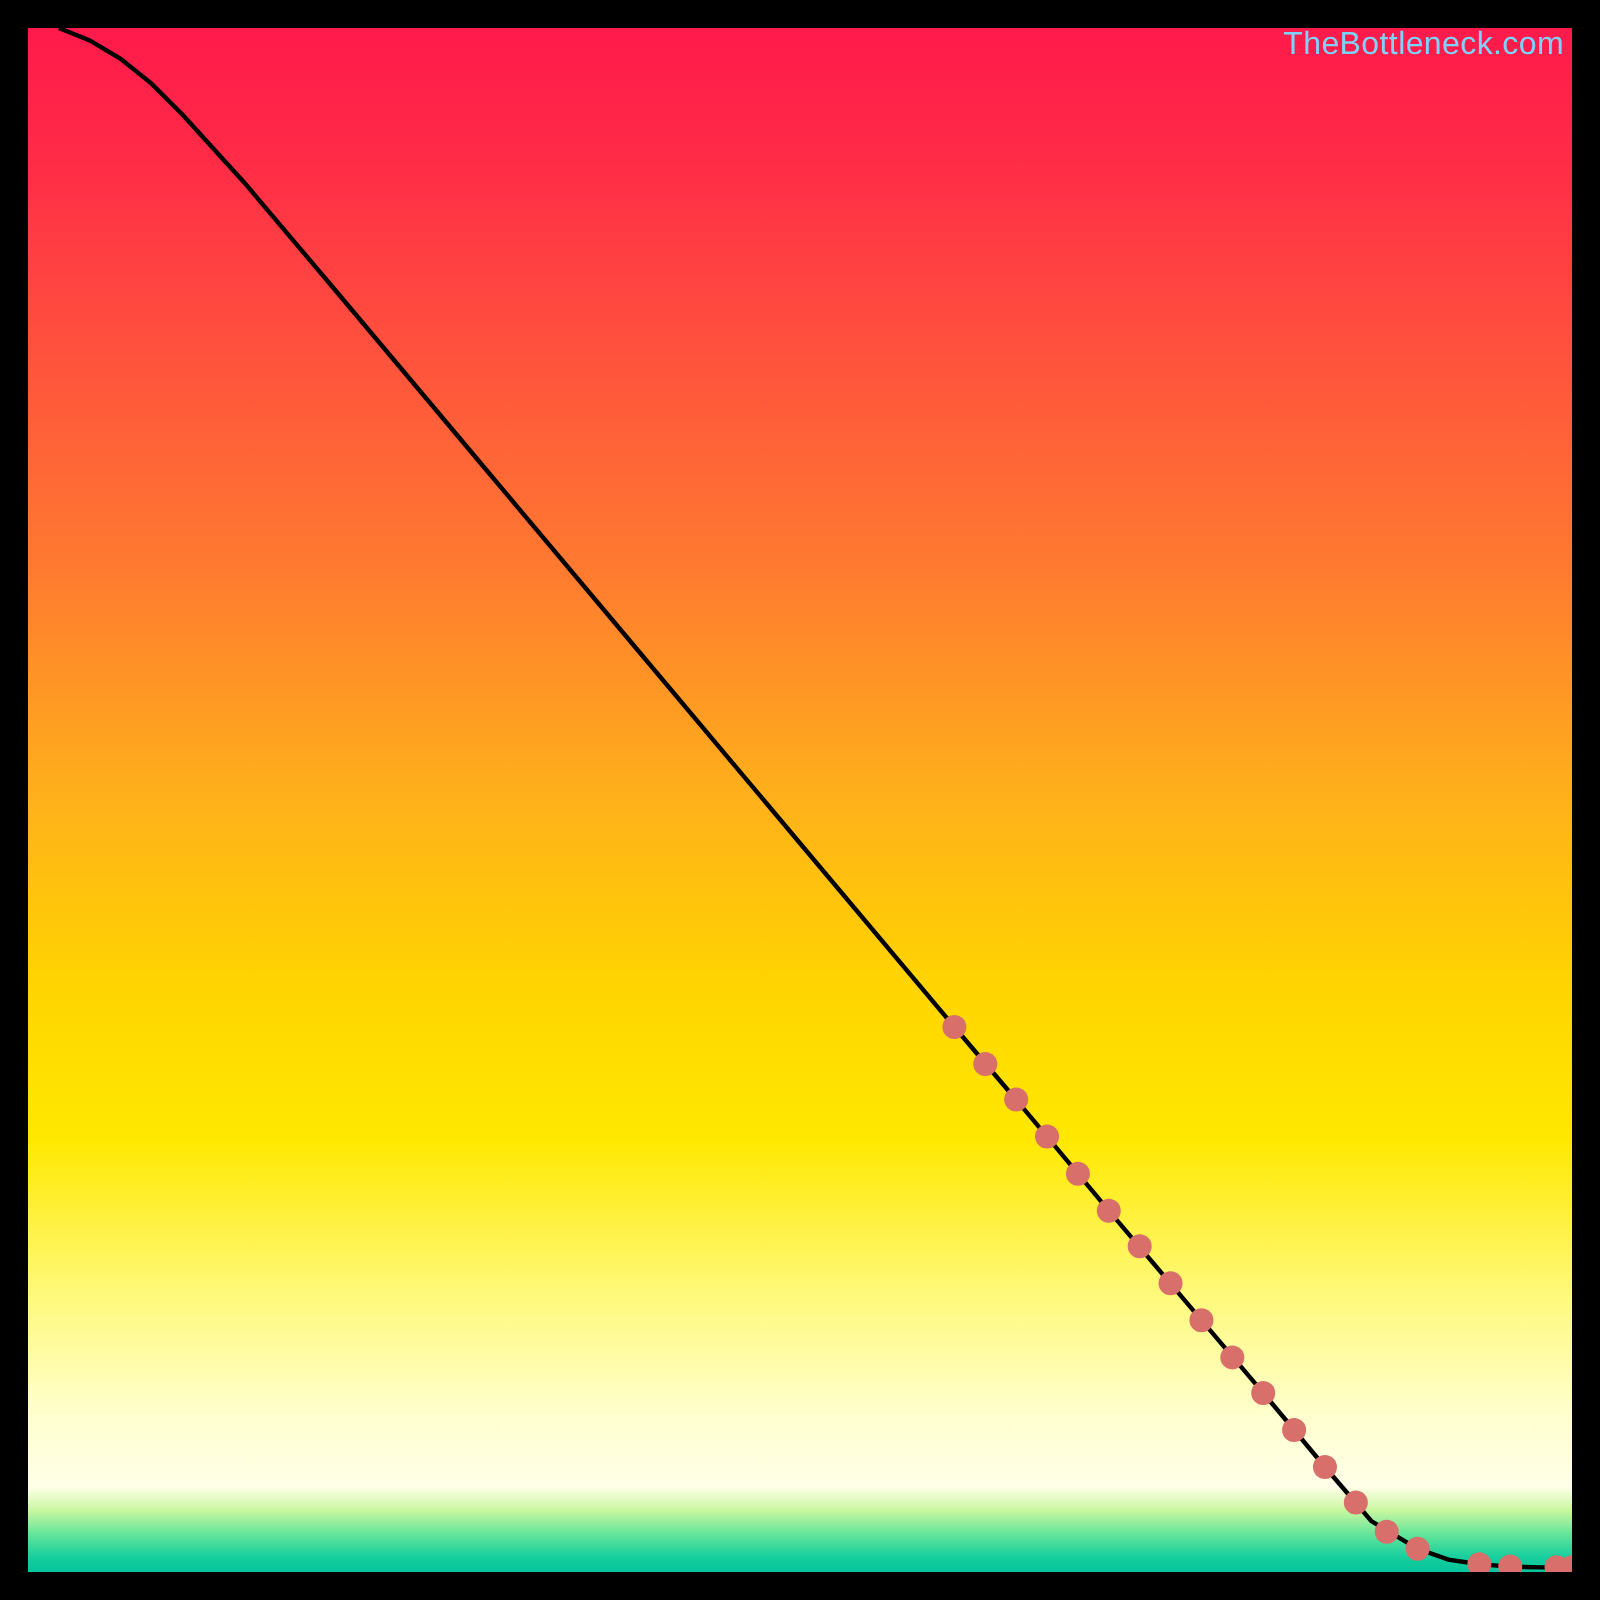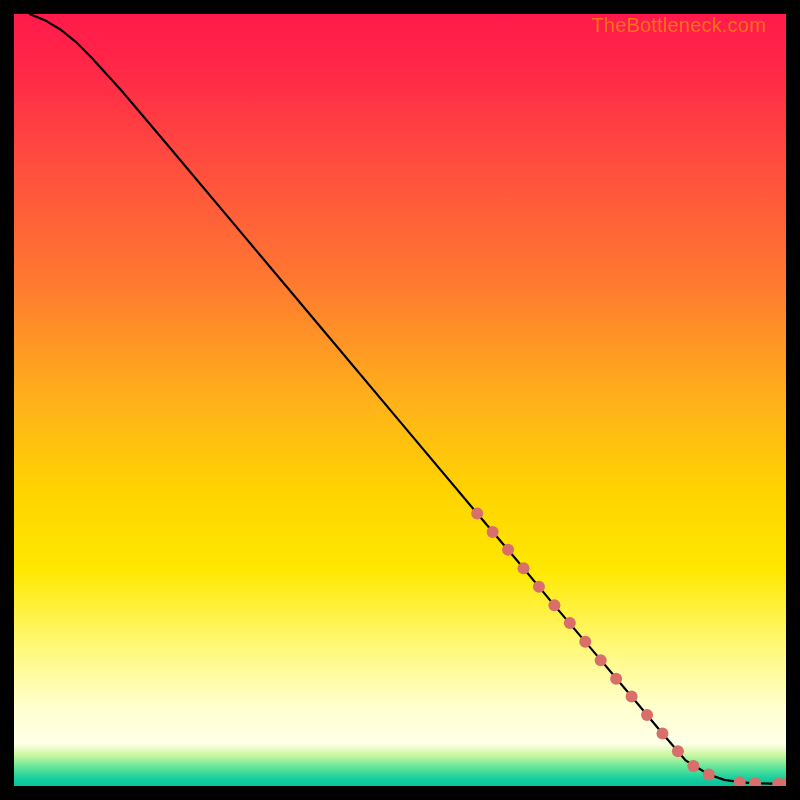--- a/index.html
+++ b/index.html
@@ -22,23 +22,23 @@
   .plot {
     position: absolute;
     left: 0;
     top: 0;
     width: 772px;
     height: 772px;
   }
   .watermark {
     position: absolute;
     top: 0px;
-    right: 20px;
-    color: #f97316;
-    font-size: 20px;
+    right: 4px;
+    color: #7dd3fc;
+    font-size: 16px;
     font-weight: 500;
     letter-spacing: 0.2px;
     user-select: none;
   }
   svg { display: block; }
 </style>
 </head>
 <body>
 
 <div class="frame">

